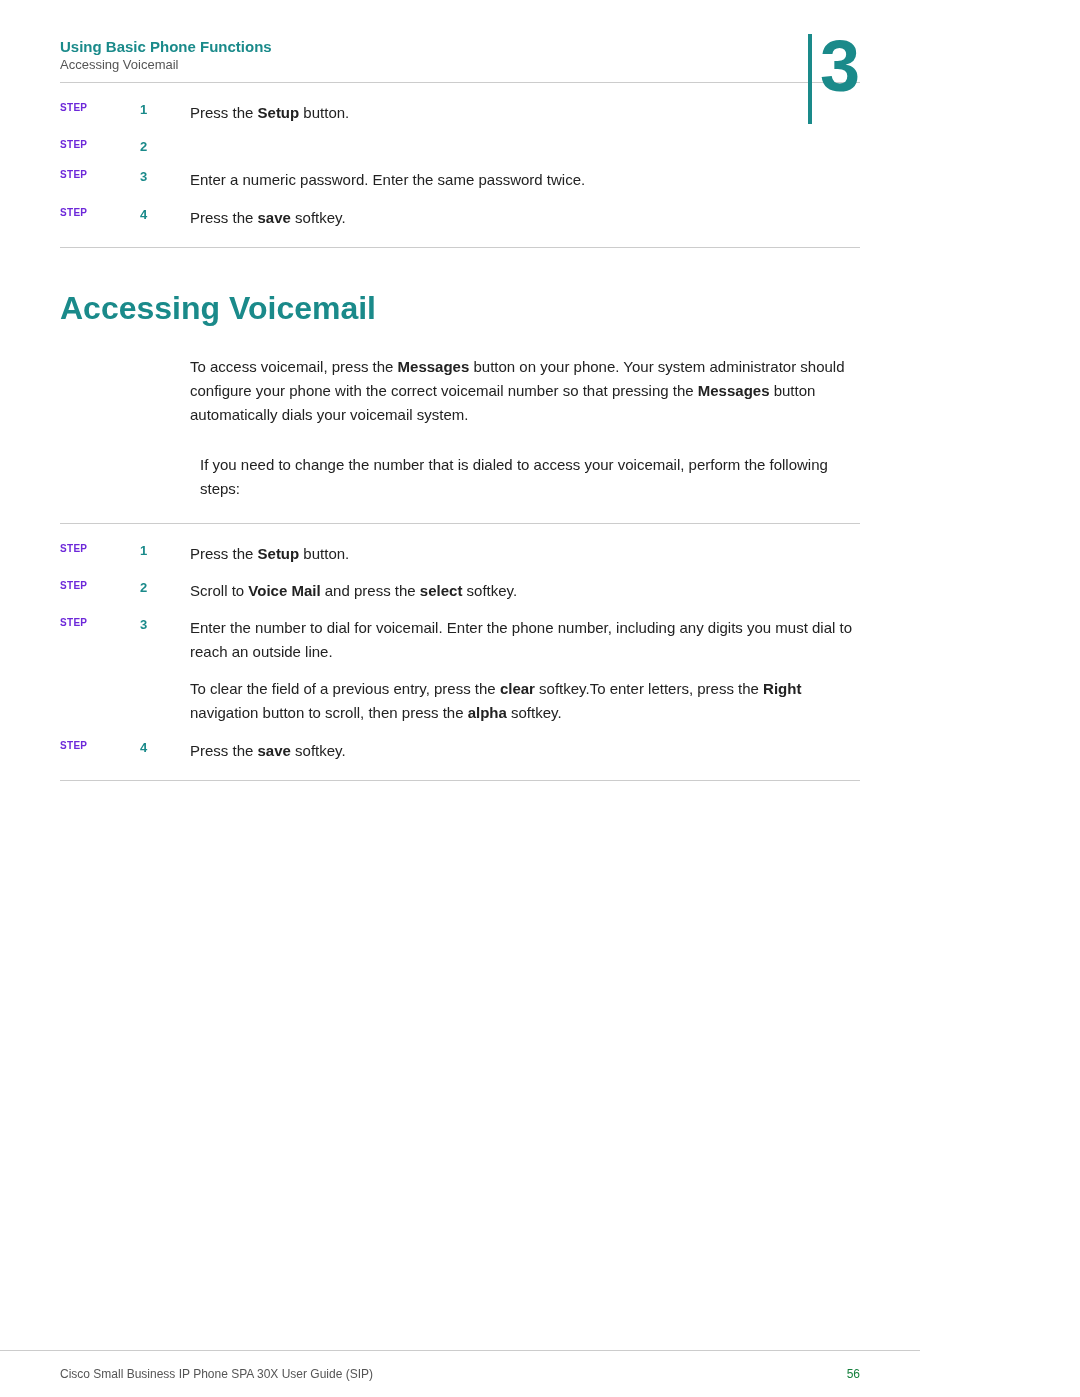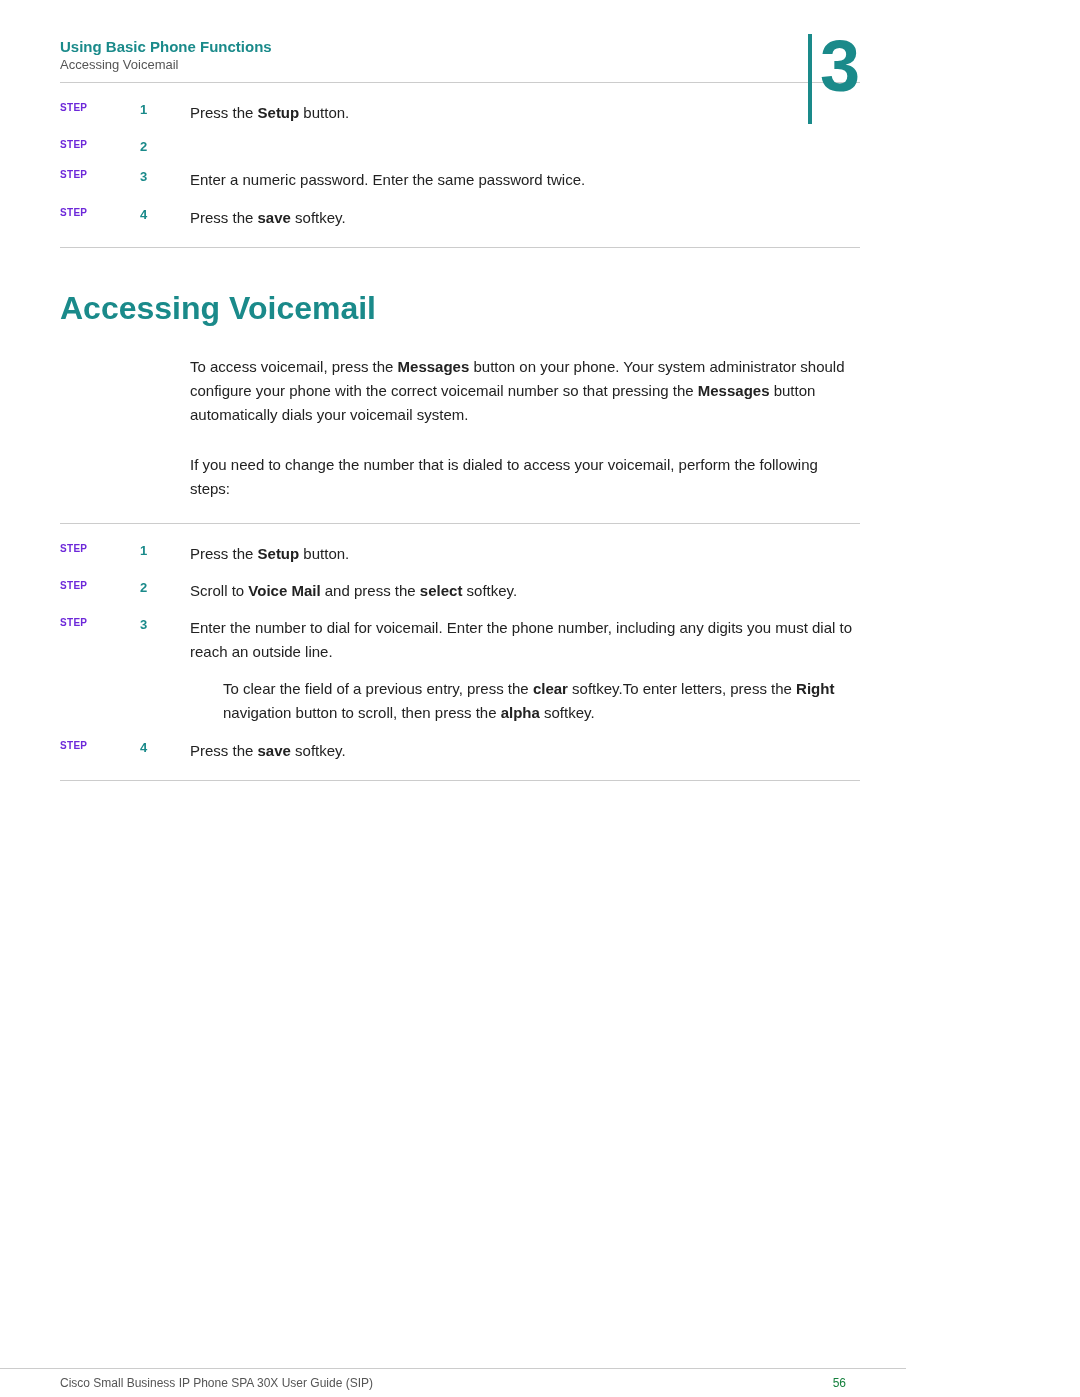--- a/index.html
+++ b/index.html
@@ -125,20 +125,21 @@
 
     .description-block p {
       font-size: 15px;
       color: #222222;
       line-height: 1.6;
       margin-bottom: 26px;
     }
 
     .description-block p:last-child {
       margin-bottom: 0;
+      margin-left: 10px;
     }
 
     
     .steps-block-2 {
       margin: 0 60px;
       padding: 18px 0 18px 0;
       border-top: 1px solid #cccccc;
       border-bottom: 1px solid #cccccc;
     }
 
@@ -161,23 +162,23 @@
 
     .step-content-2 b {
       font-weight: bold;
     }
 
     
     .footer {
       position: absolute;
       bottom: 0;
       left: 0;
-      right: 14px;
+      right: 0;
       border-top: 1px solid #cccccc;
-      padding: 7px 60px;
+      padding: 16px 60px;
       display: flex;
       justify-content: space-between;
       align-items: center;
     }
 
     .footer-left {
       font-size: 12px;
       color: #555555;
     }
 
@@ -285,21 +286,21 @@
     <div class="step-row-2">
       <div class="step-label-group">
         <span class="step-label">STEP</span>
         <span class="step-number">3</span>
       </div>
       <div class="step-content-2">
         Enter the number to dial for voicemail. Enter the phone number, including any digits you must dial to reach an outside line.
       </div>
     </div>
 
-    <div style="display:flex; margin-bottom: 14px; gap: 33px;">
+    <div style="display:flex; margin-bottom: 14px;">
       <div style="min-width:130px; flex-shrink:0;"></div>
       <div style="font-size:15px; color:#222222; line-height:1.6;">
         To clear the field of a previous entry, press the <b>clear</b> softkey.To enter letters, press the <b>Right</b> navigation button to scroll, then press the <b>alpha</b> softkey.
       </div>
     </div>
 
     <div class="step-row-2">
       <div class="step-label-group">
         <span class="step-label">STEP</span>
         <span class="step-number">4</span>

